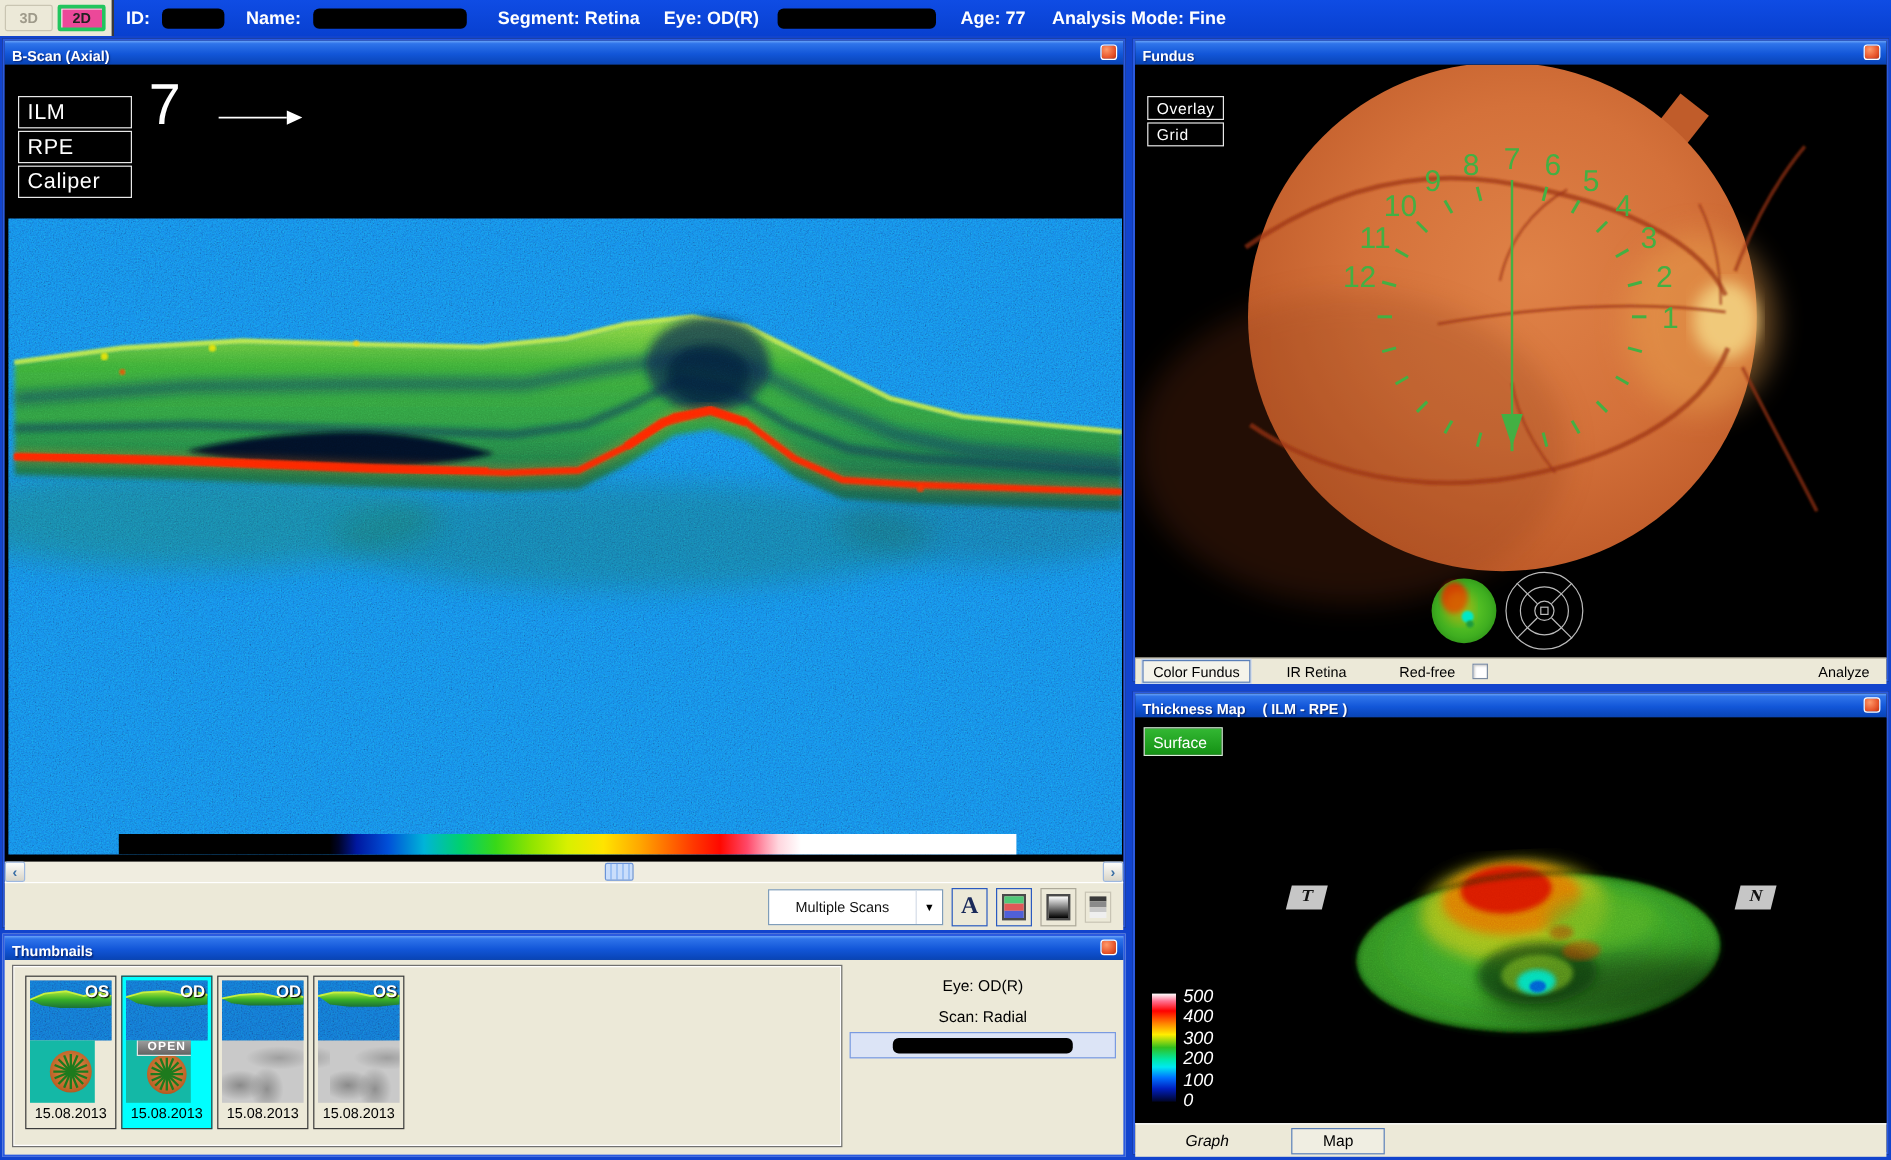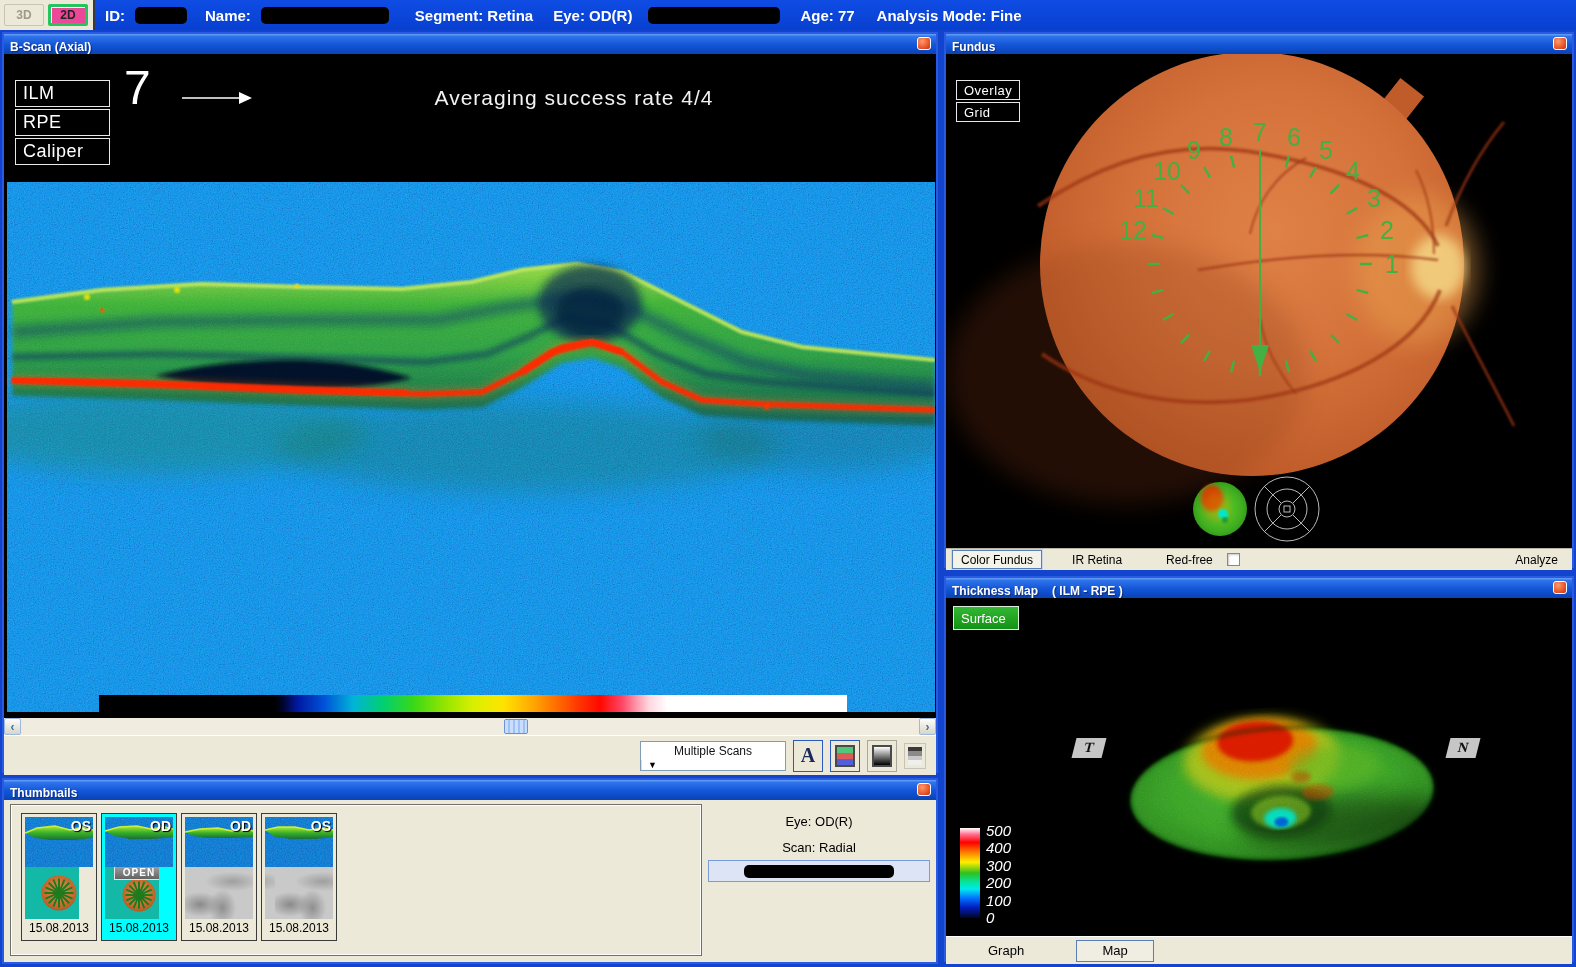--- a/index.html
+++ b/index.html
@@ -42,21 +42,21 @@
       #00b4d8 34%,#00d070 38%,#38d818 42%,#90e400 46%,#d8f000 50%,#ffe400 54%,#ffa800 58%,
       #ff7000 61%,#ff3800 64%,#ff0800 67%,#ff4868 70%,#ff9cb0 72%,#ffd6de 73.5%,#ffffff 76%,#ffffff 100%); }
   #bscan-scrollbar { position:absolute; left:0; top:684px; width:932px; height:17px; background:#f0ede0; }
   .sb-arrow { position:absolute; top:0; width:17px; height:17px; border:1px solid #9db8e0; border-radius:2px;
     background:linear-gradient(180deg,#fdfdfb,#d8d4c8); color:#3a6ea5; font-weight:bold; font-size:12px;
     display:flex; align-items:center; justify-content:center; }
   #sb-thumb { position:absolute; left:500px; top:1px; width:24px; height:15px; border:1px solid #6a93d8; border-radius:2px;
     background:repeating-linear-gradient(90deg,#cadefb 0 3px,#9ec2f5 3px 5px); }
   #bscan-toolbar { position:absolute; left:0; top:701px; width:932px; height:40px; background:#ece9d8;
     border-top:1px solid #fff; display:flex; align-items:center; justify-content:flex-end; gap:7px; padding-right:10px; }
-  #scans-dropdown { width:146px; height:30px; background:#fff; border:1px solid #7f9db9; display:flex; font-size:12px;flex-direction:column; }
+  #scans-dropdown { width:146px; height:30px; background:#fff; border:1px solid #7f9db9; display:flex; font-size:12px; }
   #scans-dropdown .dd-label { flex:1; display:flex; align-items:center; justify-content:center; color:#111; }
   #scans-dropdown .dd-arrow { width:22px; border-left:1px solid #d5dde8; display:flex; align-items:center; justify-content:center; font-size:9px; color:#000; }
   .tool-btn { width:30px; height:32px; display:flex; align-items:center; justify-content:center; background:#ece9d8; border:1px solid #aca899; }
   .tool-btn.sel { border:1px solid #2a5ac0; }
   #btn-text-a { font-family:"Liberation Serif", serif; font-size:20px; font-weight:bold; color:#1a2a5a; }
   .icon-frame { width:20px; height:22px; border:2px solid #4a4a4a; display:flex; flex-direction:column; }
   .icon-frame span { flex:1; }
 
   
   #thumbs-panel { left:2px; top:778px; width:936px; height:186px; background:#ece9d8; }
@@ -104,21 +104,21 @@
   .orient-tag { position:absolute; width:30px; height:20px; background:#c6c6c6; transform:skewX(-14deg);
     display:flex; align-items:center; justify-content:center; font-family:"Liberation Serif", serif;
     font-weight:bold; font-size:14px; color:#111; }
   #tm-scale { position:absolute; left:14px; top:230px; width:20px; height:90px;
     background:linear-gradient(180deg,#ffffff 0%,#ff7090 7%,#ff0000 16%,#ff8800 28%,#ffee00 38%,
       #30c020 50%,#00e8a8 61%,#00e8f0 68%,#0070ff 78%,#0020c0 88%,#000428 100%); }
   #tm-scale-labels { position:absolute; left:40px; top:224px; color:#fff; font-style:italic;
     font-size:15px; line-height:17.4px; }
   #thick-tabbar { position:absolute; left:0; top:358px; width:626px; height:28px; background:#ece9d8;
     border-top:1px solid #fff; display:flex; align-items:center; font-size:13px; color:#000; }
-  #tab-graph { margin-left:42px; }
+  #tab-graph { margin-left:42px;font-style:italic; }
   #tab-map { margin-left:52px; width:78px; height:22px; background:#f0eee2; border:1px solid #5a7fb8;
     display:flex; align-items:center; justify-content:center; }
 </style>
 </head>
 <body>
 
 <svg width="0" height="0" style="position:absolute">
   <defs>
     <filter id="bluenoise" x="0" y="0" width="100%" height="100%">
       <feTurbulence type="fractalNoise" baseFrequency="0.8" numOctaves="3" stitchTiles="stitch"></feTurbulence>
@@ -241,21 +241,20 @@
     </svg>
 
     <div class="olbtn" style="left:11px;top:26px;width:95px;height:27px">ILM</div>
     <div class="olbtn" style="left:11px;top:55px;width:95px;height:27px">RPE</div>
     <div class="olbtn" style="left:11px;top:84px;width:95px;height:27px">Caliper</div>
     <div id="bscan-seven">7</div>
     <svg class="abs" style="left:178px;top:36px" width="70" height="16">
       <line x1="0" y1="8" x2="57" y2="8" stroke="#fff" stroke-width="1.5"></line>
       <polygon points="57,2 70,8 57,14" fill="#fff"></polygon>
     </svg>
-    <div id="bscan-status">Averaging success rate  4/4</div>
     <div id="bscan-colorbar" class="abs"></div>
   </div>
 
   <div id="bscan-scrollbar">
     <div class="sb-arrow" style="left:0">‹</div>
     <div id="sb-thumb"></div>
     <div class="sb-arrow" style="right:0">›</div>
   </div>
 
   <div id="bscan-toolbar">

